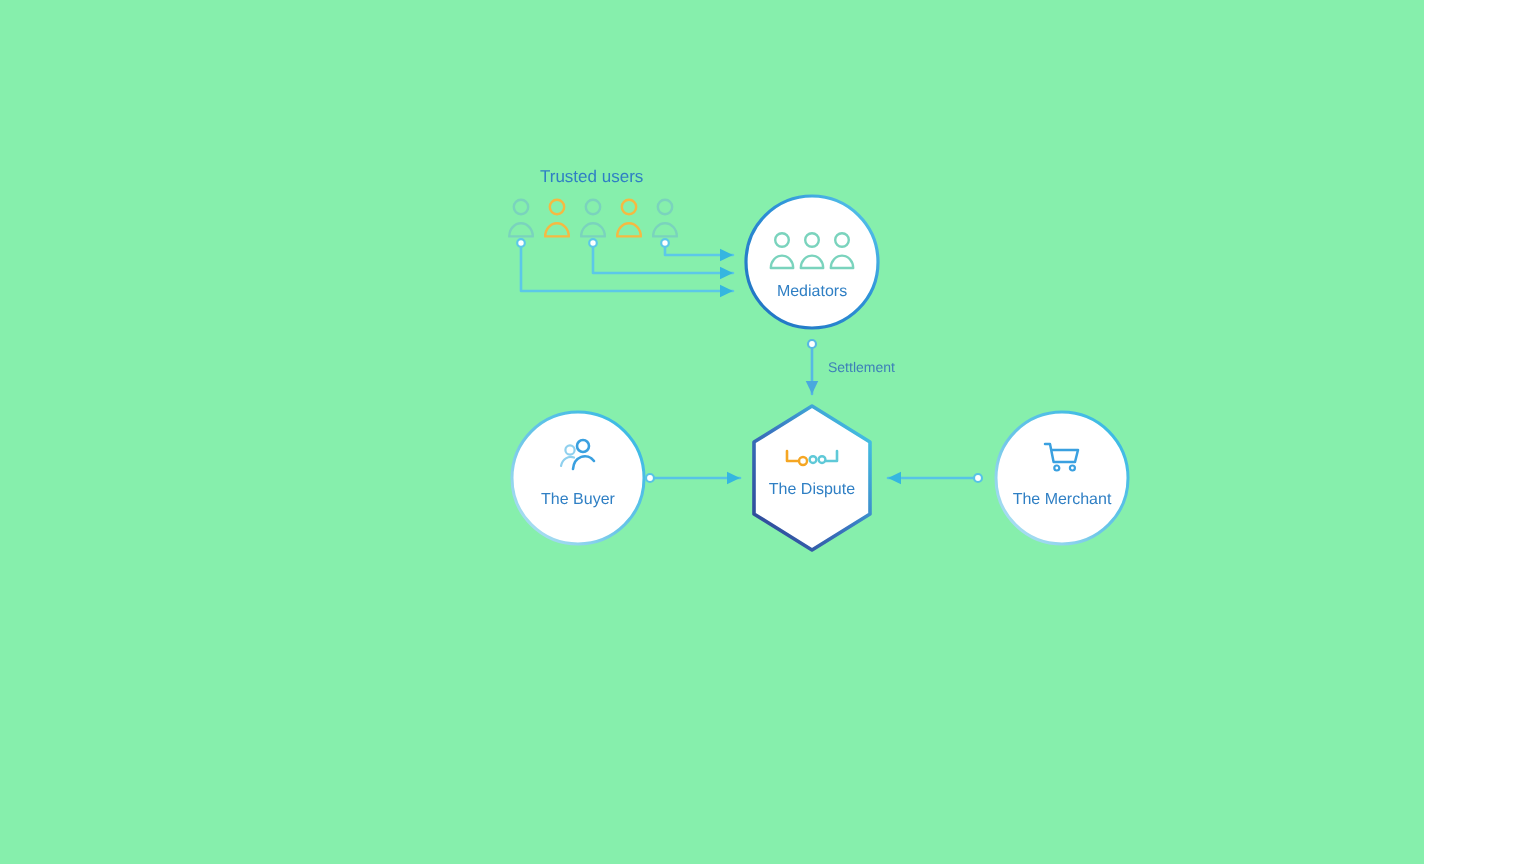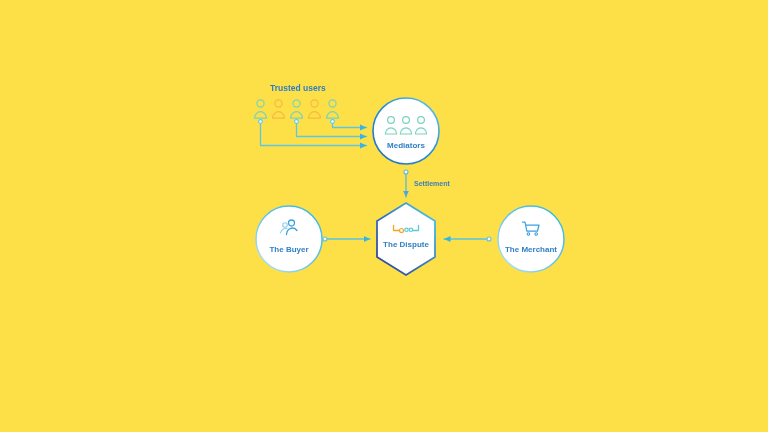--- a/index.html
+++ b/index.html
@@ -8,24 +8,23 @@
     background: #ffffff;
   }
   body {
     width: 768px;
     height: 432px;
     overflow: hidden;
     font-family: "Liberation Sans", sans-serif;
   }
   #canvas {
     position: relative;
-    width: 768px;
+    width: 712px;
     height: 432px;
-    background: #fde047;
-    font-weight: bold;
+    background: #86efac;
   }
   #diagram-svg {
     position: absolute;
     left: 0;
     top: 0;
   }
   .node-label {
     font-family: "Liberation Sans", sans-serif;
     fill: #2f7fc4;
   }

